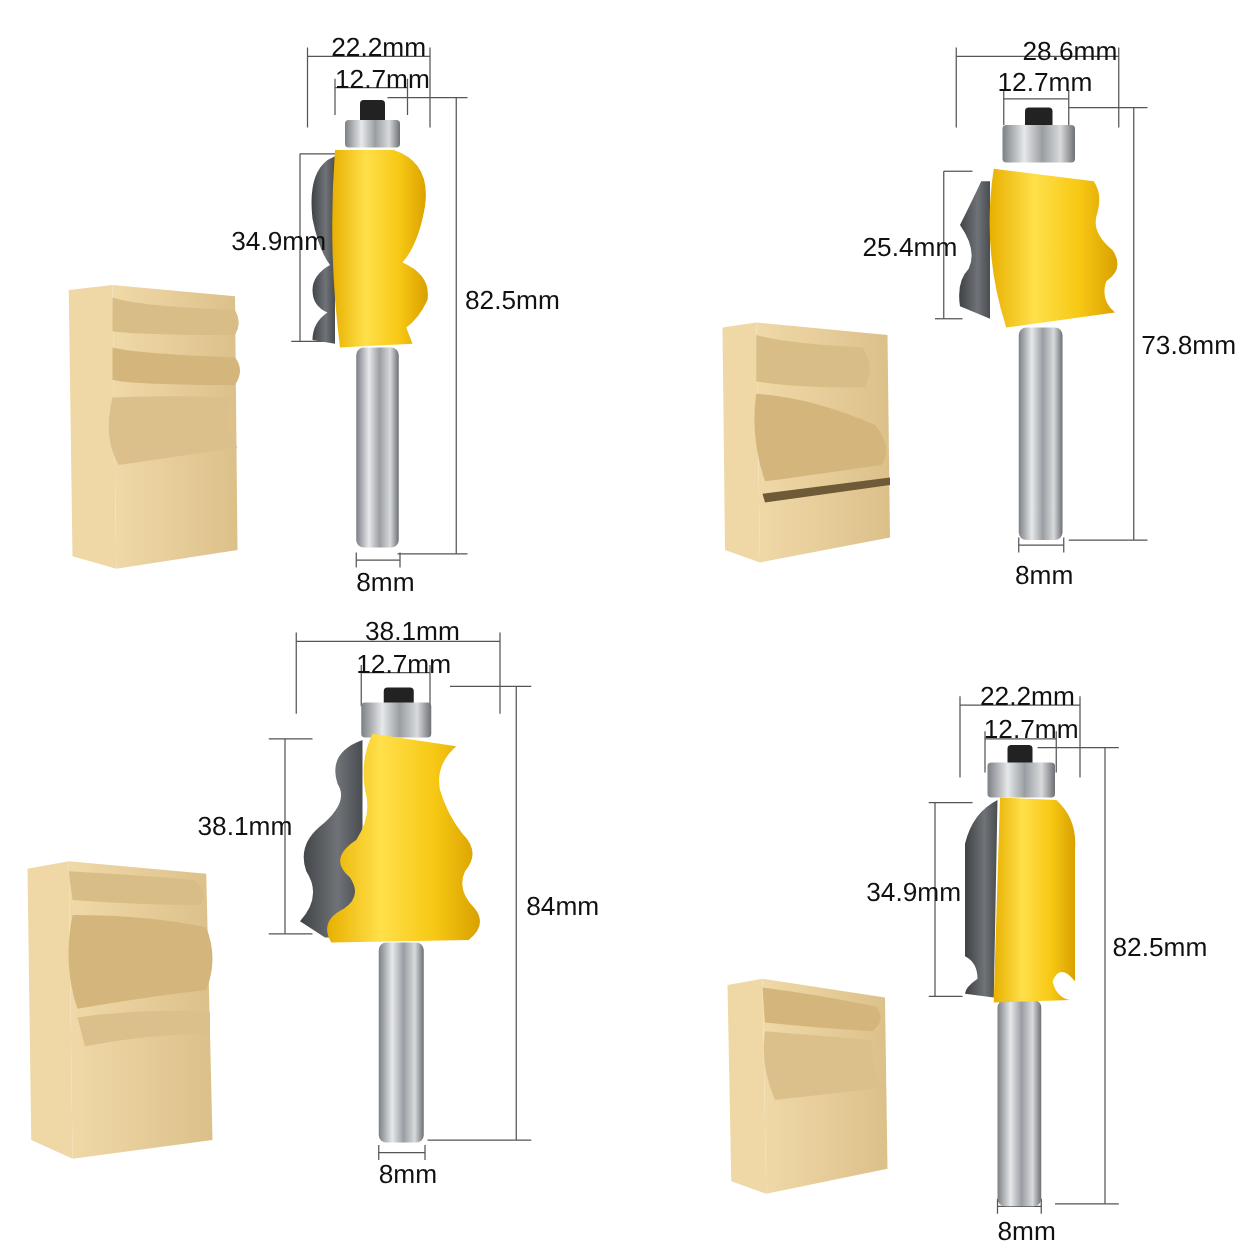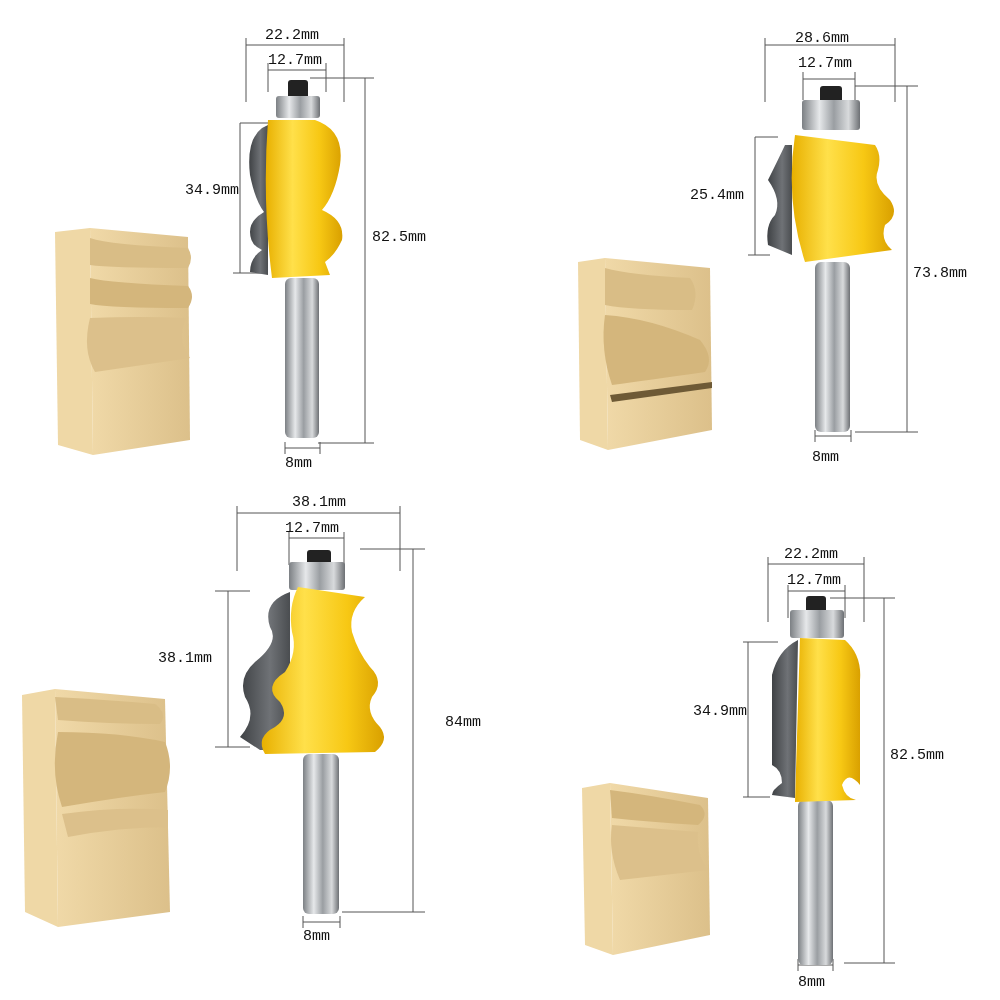--- a/index.html
+++ b/index.html
@@ -1,20 +1,20 @@
 <!DOCTYPE html>
 <html><head>
 <meta charset="utf-8">
 <style>
   html, body { margin: 0; padding: 0; background: #ffffff; }
   body { width: 1000px; height: 1000px; position: relative; overflow: hidden;
          font-family: "Liberation Sans", sans-serif; }
   .panel { position: absolute; width: 500px; height: 500px; }
   .panel svg { position: absolute; left: 0; top: 0; }
-  .lbl { position: absolute; font-size: 15px; color: #111; white-space: nowrap; line-height: 1; font-family: Liberation Mono, monospace; }
+  .lbl { position: absolute; font-size: 21px; color: #111; white-space: nowrap; line-height: 1; }
 </style>
 </head>
 <body>
 
 <div class="panel" style="left:0;top:0;">
   <svg width="500" height="500">
     <defs>
       <linearGradient id="gy" x1="0" x2="1" y1="0" y2="0">
         <stop offset="0" stop-color="#e8b000"></stop>
           <stop offset="0.35" stop-color="#ffe04a"></stop>
@@ -107,21 +107,21 @@
         <line x1="351" y1="430" x2="351" y2="442"></line>
     </g>
     <g>
       <rect x="315" y="262" width="35" height="170" rx="6" fill="url(#gs)"></rect>
       <rect x="320" y="86" width="22" height="18" rx="3" fill="#222"></rect>
       <rect x="302" y="100" width="58" height="30" rx="3" fill="url(#gs)"></rect>
       <path d="M285,145 Q278,160 268,180 Q282,200 275,215 Q265,225 268,245 L292,255 L292,145 Z" fill="url(#gc)"></path>
       <path d="M295,135 L375,145 Q382,155 378,170 Q372,185 390,200 Q400,215 385,225 Q380,240 392,250 L305,262 Q285,200 295,135 Z" fill="url(#gy)"></path>
     </g>
   </svg>
-  <span class="lbl" style="left:295px;top:31px;">28.6mm</span>
+  <span class="lbl" style="left:318px;top:31px;">28.6mm</span>
   <span class="lbl" style="left:298px;top:56px;">12.7mm</span>
   <span class="lbl" style="left:190px;top:188px;">25.4mm</span>
   <span class="lbl" style="left:413px;top:266px;">73.8mm</span>
   <span class="lbl" style="left:312px;top:450px;">8mm</span>
 </div>
 
 <div class="panel" style="left:0;top:492px;">
   <svg width="500" height="500">
     <g>
       <polygon points="22,203 55,197 58,435 25,420" fill="#efd8a6"></polygon>
@@ -151,21 +151,21 @@
       <rect x="303" y="262" width="36" height="160" rx="6" fill="url(#gs)"></rect>
       <rect x="307" y="58" width="24" height="18" rx="3" fill="#222"></rect>
       <rect x="289" y="70" width="56" height="28" rx="3" fill="url(#gs)"></rect>
       <path d="M290,100 Q262,110 270,135 Q280,150 255,170 Q238,185 245,205 Q258,225 240,245 L260,258 L290,258 Z" fill="url(#gc)"></path>
       <path d="M298,95 L365,105 Q348,120 352,140 Q358,160 370,175 Q385,190 372,205 Q365,220 380,235 Q390,248 375,260 L265,262 Q255,245 275,235 Q290,225 280,210 Q262,195 285,180 Q298,160 292,140 Q288,115 298,95 Z" fill="url(#gy)"></path>
     </g>
   </svg>
   <span class="lbl" style="left:292px;top:3px;">38.1mm</span>
   <span class="lbl" style="left:285px;top:29px;">12.7mm</span>
   <span class="lbl" style="left:158px;top:159px;">38.1mm</span>
-  <span class="lbl" style="left:421px;top:223px;margin-left:24px;">84mm</span>
+  <span class="lbl" style="left:421px;top:223px;">84mm</span>
   <span class="lbl" style="left:303px;top:437px;">8mm</span>
 </div>
 
 <div class="panel" style="left:500px;top:500px;">
   <svg width="500" height="500">
     <g>
       <polygon points="82,288 110,283 113,455 85,445" fill="#efd8a6"></polygon>
       <polygon points="110,283 208,298 210,435 113,455" fill="url(#gw)"></polygon>
       <path d="M110,290 Q150,295 200,305 Q210,315 198,325 Q150,322 112,318 Z" fill="#d4b67c"></path>
       <path d="M112,325 L198,332 Q196,355 208,370 L120,380 Q108,352 112,325 Z" fill="#dcc08b"></path>

